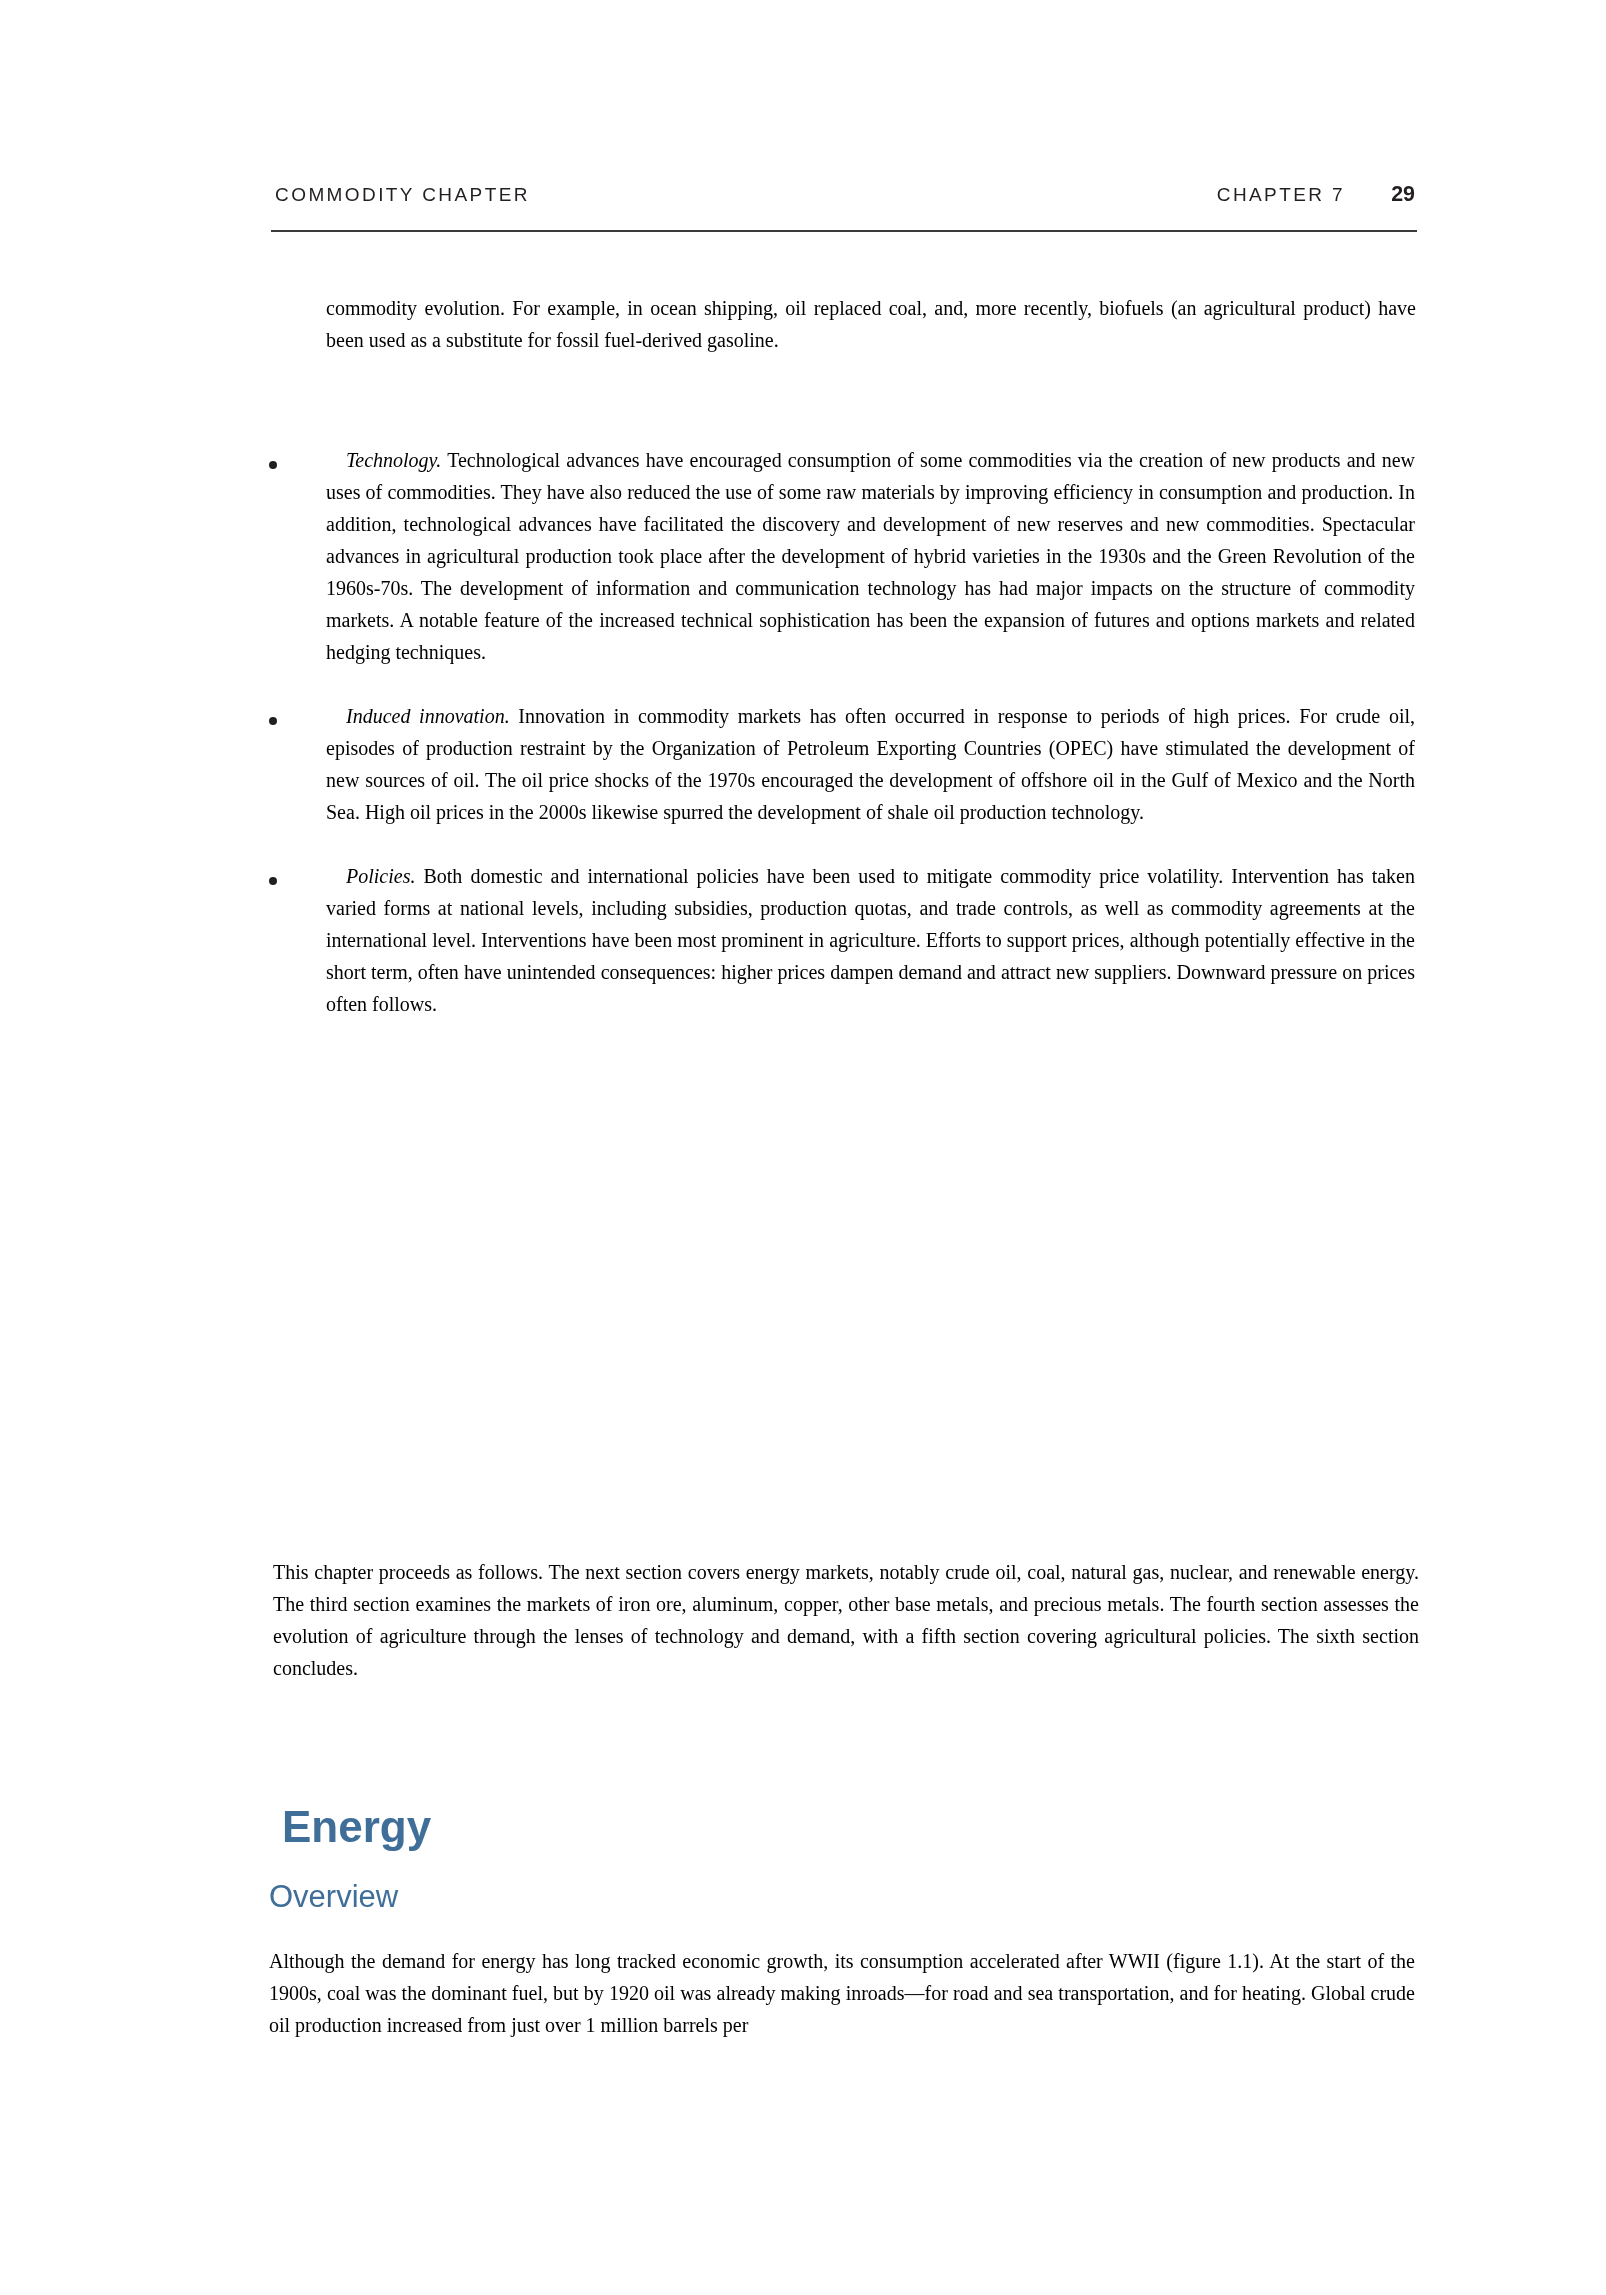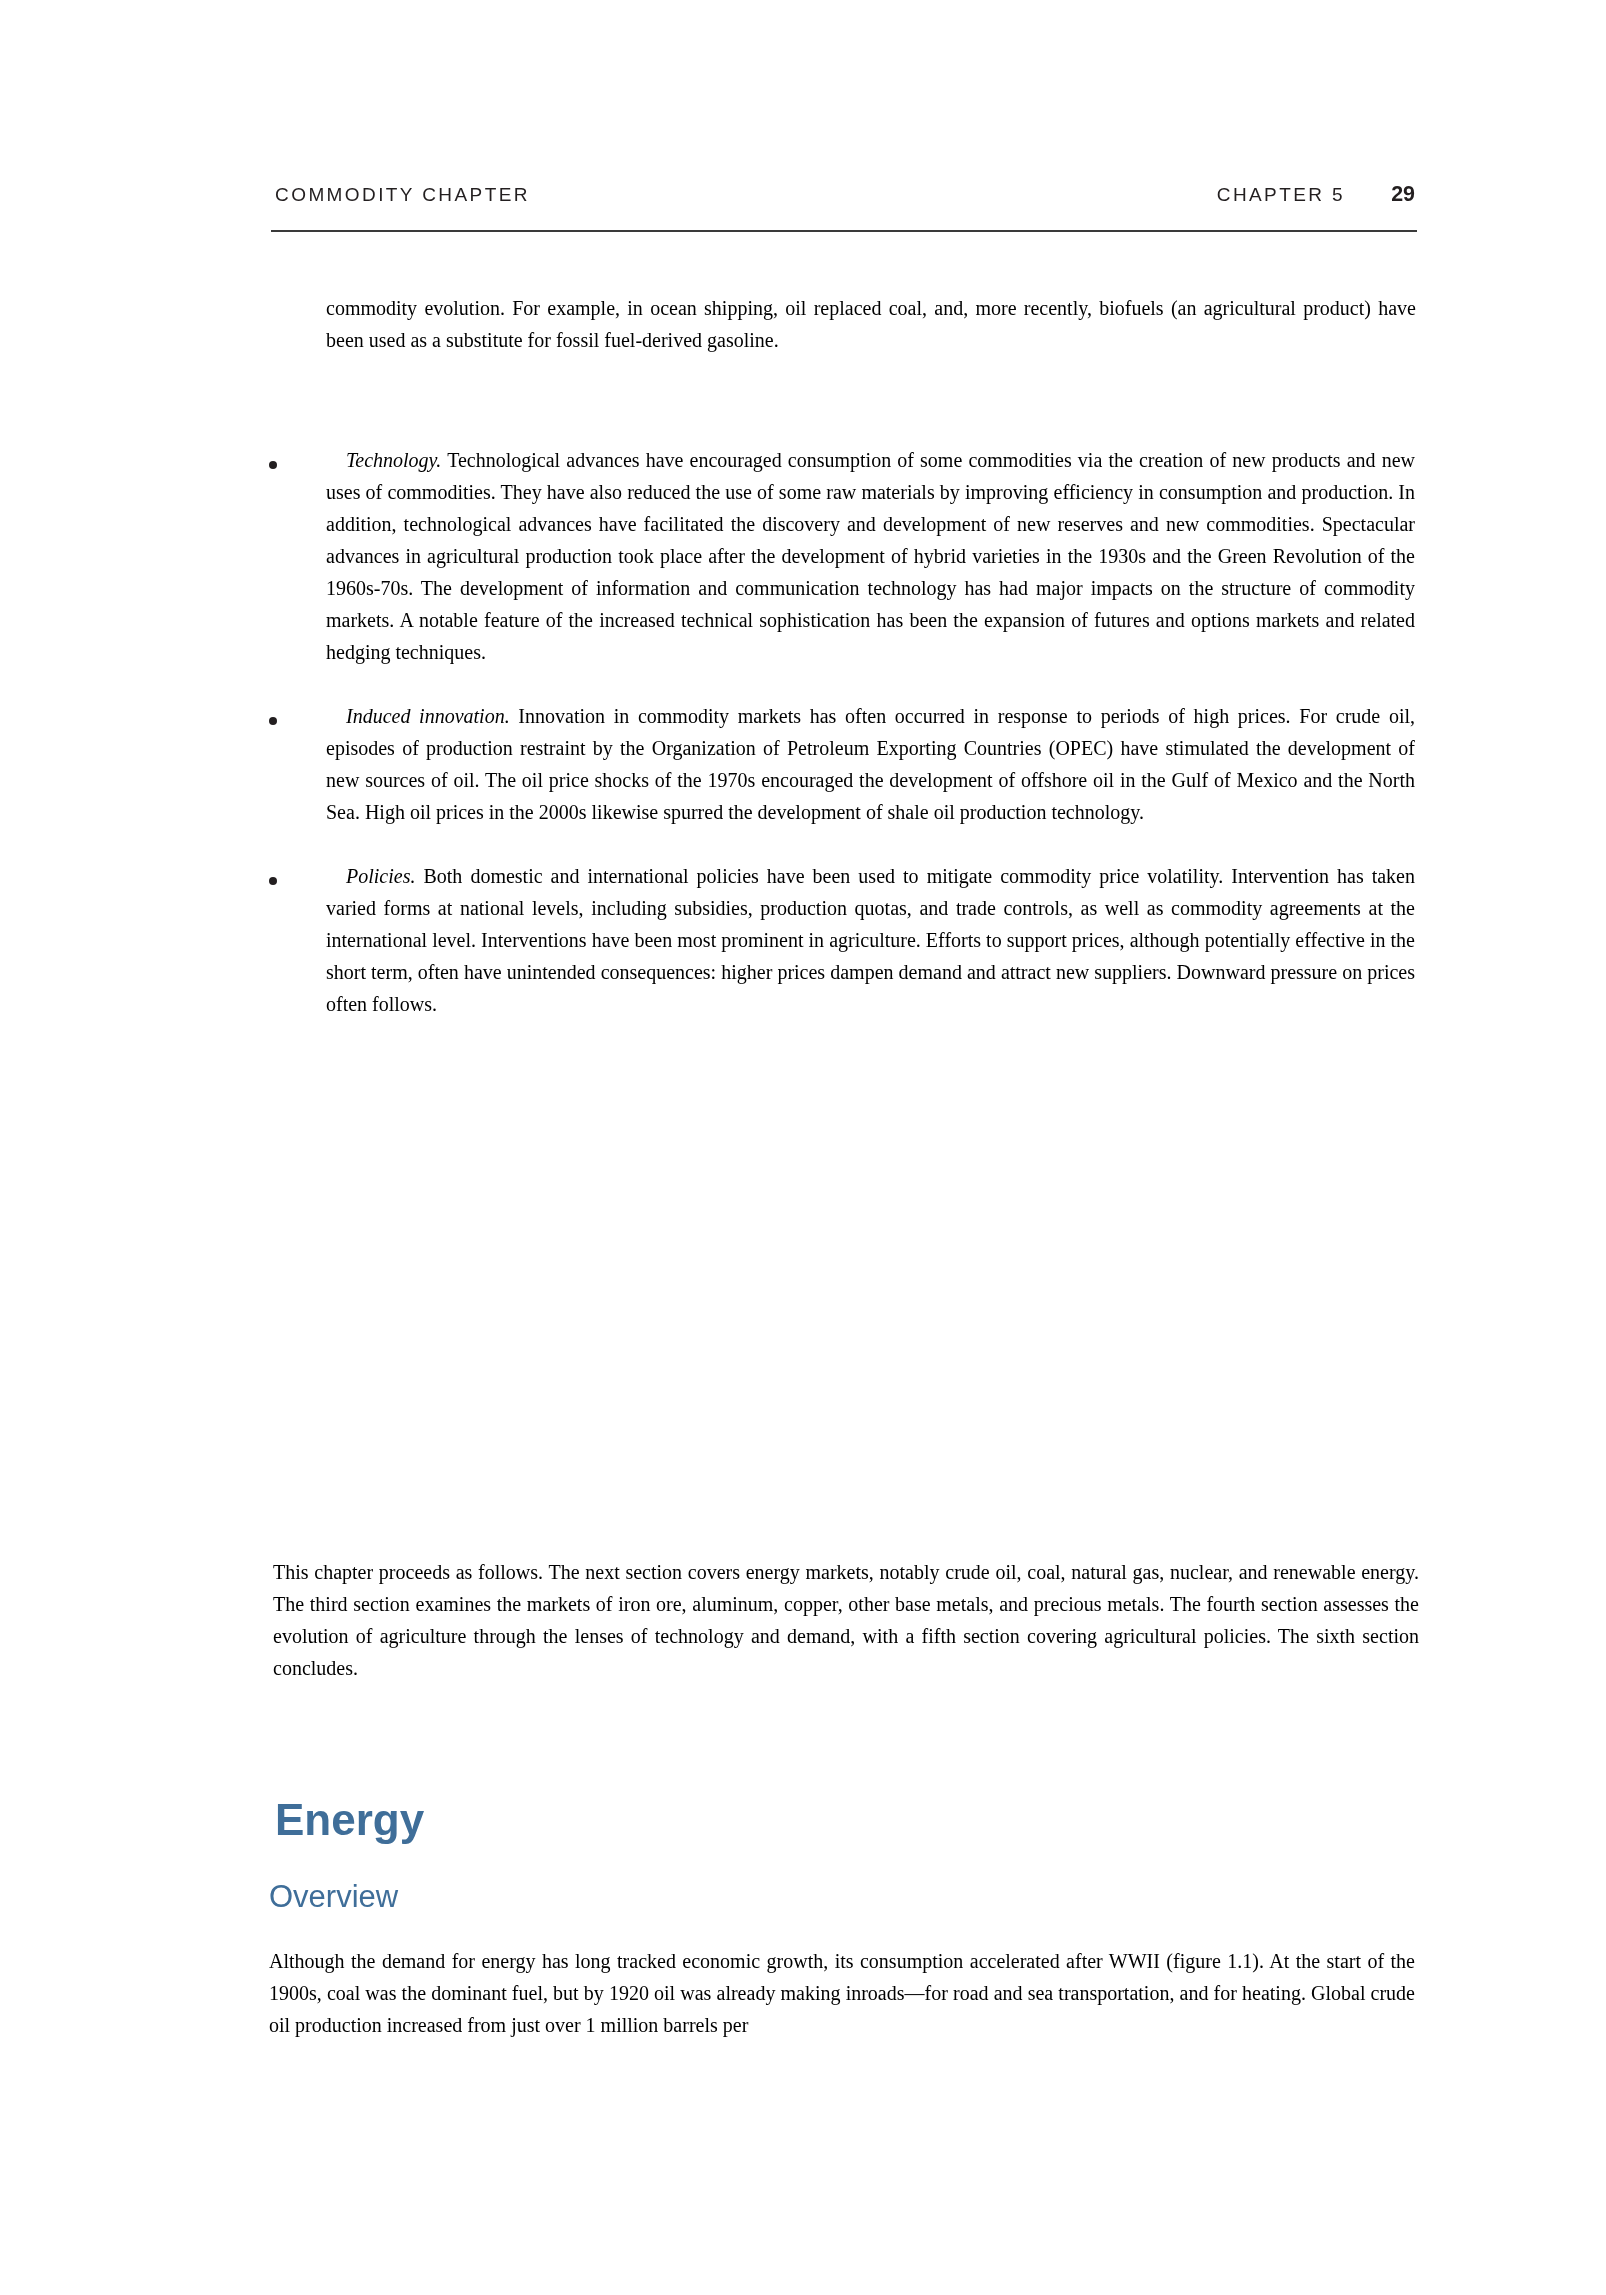--- a/index.html
+++ b/index.html
@@ -106,21 +106,21 @@
       position: absolute;
       top: 1552px;
       left: 0;
       width: 1146px;
       margin: 4px;
     }
     .section-heading {
       position: absolute;
       top: 1789px;
       left: 0;
-      margin: 6px;
+      margin: 13px;
       font-family: "Liberation Sans", sans-serif;
       font-weight: bold;
       font-size: 44px;
       color: #3f6e99;
     }
     .subsection-heading {
       position: absolute;
       top: 1879px;
       left: 0;
       margin: 0;
@@ -137,21 +137,21 @@
       margin: 0;
     }
   </style>
 </head>
 <body>
 
 <div class="page">
 
   <div class="running-head">
     <span class="left">COMMODITY CHAPTER</span>
-    <span class="chapter">CHAPTER 5</span>
+    <span class="chapter">CHAPTER 7</span>
     <span class="page-num">29</span>
   </div>
   <div class="rule"></div>
 
   <p class="body-text continuation">commodity evolution. For example, in ocean shipping, oil replaced coal, and, more recently, biofuels (an agricultural product) have been used as a substitute for fossil fuel-derived gasoline.</p>
 
   <ul class="bullets">
     <li class="bullet-item body-text">
       <span class="bullet-dot"></span>
       <p><em>Technology.</em><span> Technological advances have encouraged consumption of some commodities via the creation of new products and new uses of commodities. They have also reduced the use of some raw materials by improving efficiency in consumption and production. In addition, technological advances have facilitated the discovery and development of new reserves and new commodities. Spectacular advances in agricultural production took place after the development of hybrid varieties in the 1930s and the Green Revolution of the 1960s-70s. The development of information and communication technology has had major impacts on the structure of commodity markets. A notable feature of the increased technical sophistication has been the expansion of futures and options markets and related hedging techniques.</span></p>

